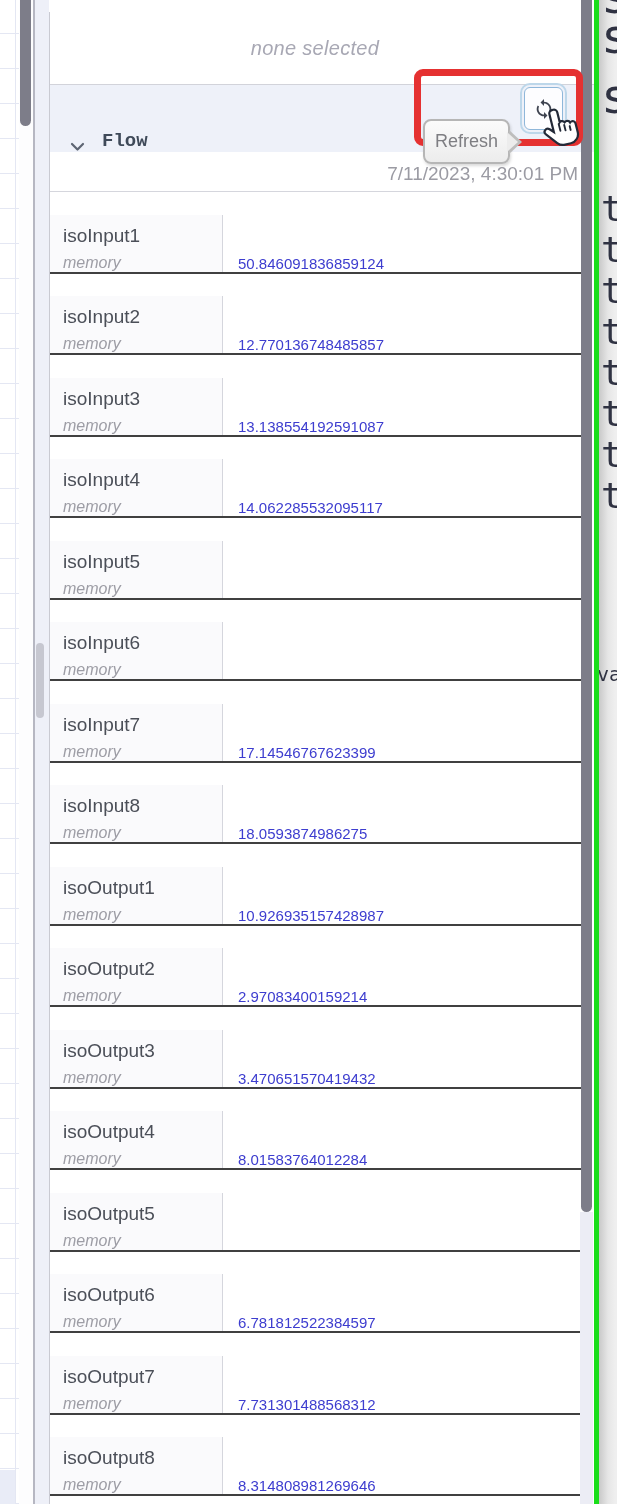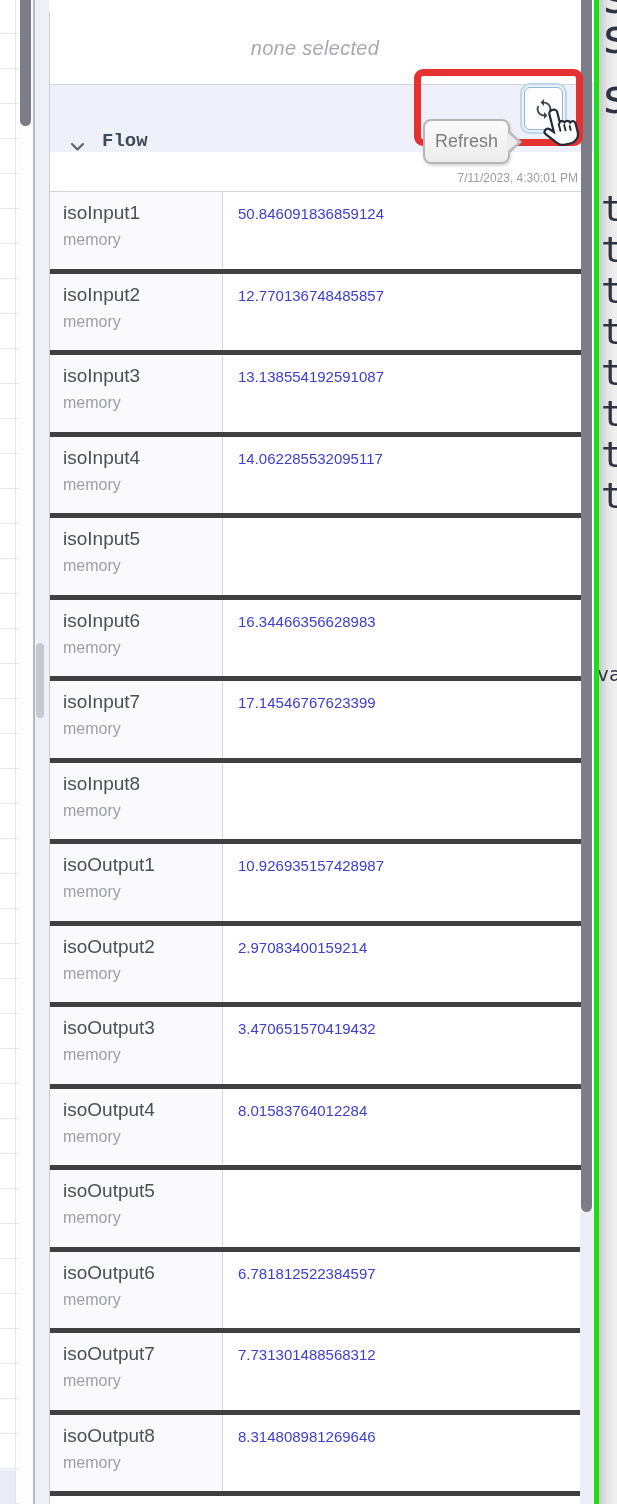--- a/index.html
+++ b/index.html
@@ -24,28 +24,28 @@
   #gutter-thumb{position:absolute;left:36px;top:643px;width:8px;height:75px;border-radius:4px;background:#c6c7d0;}
 
   
   #panel{position:absolute;left:49px;top:12px;width:545px;height:1504px;background:#fff;border-left:1px solid #c9cad2;box-sizing:border-box;padding-left:12px;}
   .none-row{position:absolute;left:0;top:0;width:530px;height:72px;display:flex;align-items:center;justify-content:center;}
   .none-row span{font-style:italic;font-size:20px;color:#a8a8b4;letter-spacing:.3px;}
   .flow-header{position:absolute;left:0;top:72px;width:544px;height:68px;background:#eef1f9;border-top:1px solid #d2d3da;box-sizing:border-box;display:flex;align-items:flex-end;font-family:Liberation Mono, monospace;}
   .flow-header .chev{margin-left:20px;display:inline-flex;}
   .flow-header .title{margin-left:17px;font-size:19px;font-weight:bold;color:#3f4a59;}
   .ts-row{position:absolute;left:0;top:140px;width:532px;height:39px;display:flex;align-items:flex-end;justify-content:flex-end;box-sizing:border-box;padding:0 4px 6px 0;}
-  .ts-row span{font-size:12px;color:#9b9ba3;}
+  .ts-row span{font-size:19px;color:#9b9ba3;}
 
   
   #ctx-table{position:absolute;left:0;top:179px;width:532px;border-top:1px solid #d5d6dd;}
-  .row{height:81.5px;border-bottom:5px solid #404040;display:flex;box-sizing:border-box;}
+  .row{height:81.5px;border-bottom:2px solid #404040;display:flex;box-sizing:border-box;align-items:flex-end;}
   .cell-k{width:173px;background:#fafafc;border-right:1px solid #d5d6dd;padding:10px 0 0 13px;box-sizing:border-box;}
   .k-name{font-size:19px;color:#4b4f58;}
-  .k-store{font-size:16px;color:#9d9da5;margin-top:7px;}
+  .k-store{font-size:16px;font-style:italic;color:#9d9da5;margin-top:7px;}
   .cell-v{flex:1;padding:13px 0 0 15px;font-size:15px;color:#3d3dcf;box-sizing:border-box;}
 
   #next-section-line{position:absolute;left:0;top:1496px;width:544px;height:3px;background:#9899a4;}
   #next-section-bg{position:absolute;left:0;top:1499px;width:544px;height:5px;background:#f0f1f7;}
 
   
   #right-thumb{position:absolute;left:581px;top:-10px;width:11px;height:1222px;border-radius:6px;background:#7d7d89;}
   #right-track-bottom{position:absolute;left:580px;top:1212px;width:13px;height:292px;background:#ecedf5;}
 
   
@@ -143,34 +143,34 @@
           <div class="cell-k">
             <div class="k-name">isoInput5</div>
             <div class="k-store">memory</div>
           </div>
         </div>
       <div class="row">
           <div class="cell-k">
             <div class="k-name">isoInput6</div>
             <div class="k-store">memory</div>
           </div>
-          <div class="cell-v">16.34466356628983</div>
         </div>
       <div class="row">
           <div class="cell-k">
             <div class="k-name">isoInput7</div>
             <div class="k-store">memory</div>
           </div>
           <div class="cell-v">17.14546767623399</div>
         </div>
       <div class="row">
           <div class="cell-k">
             <div class="k-name">isoInput8</div>
             <div class="k-store">memory</div>
           </div>
+          <div class="cell-v">18.0593874986275</div>
         </div>
       <div class="row">
           <div class="cell-k">
             <div class="k-name">isoOutput1</div>
             <div class="k-store">memory</div>
           </div>
           <div class="cell-v">10.926935157428987</div>
         </div>
       <div class="row">
           <div class="cell-k">

